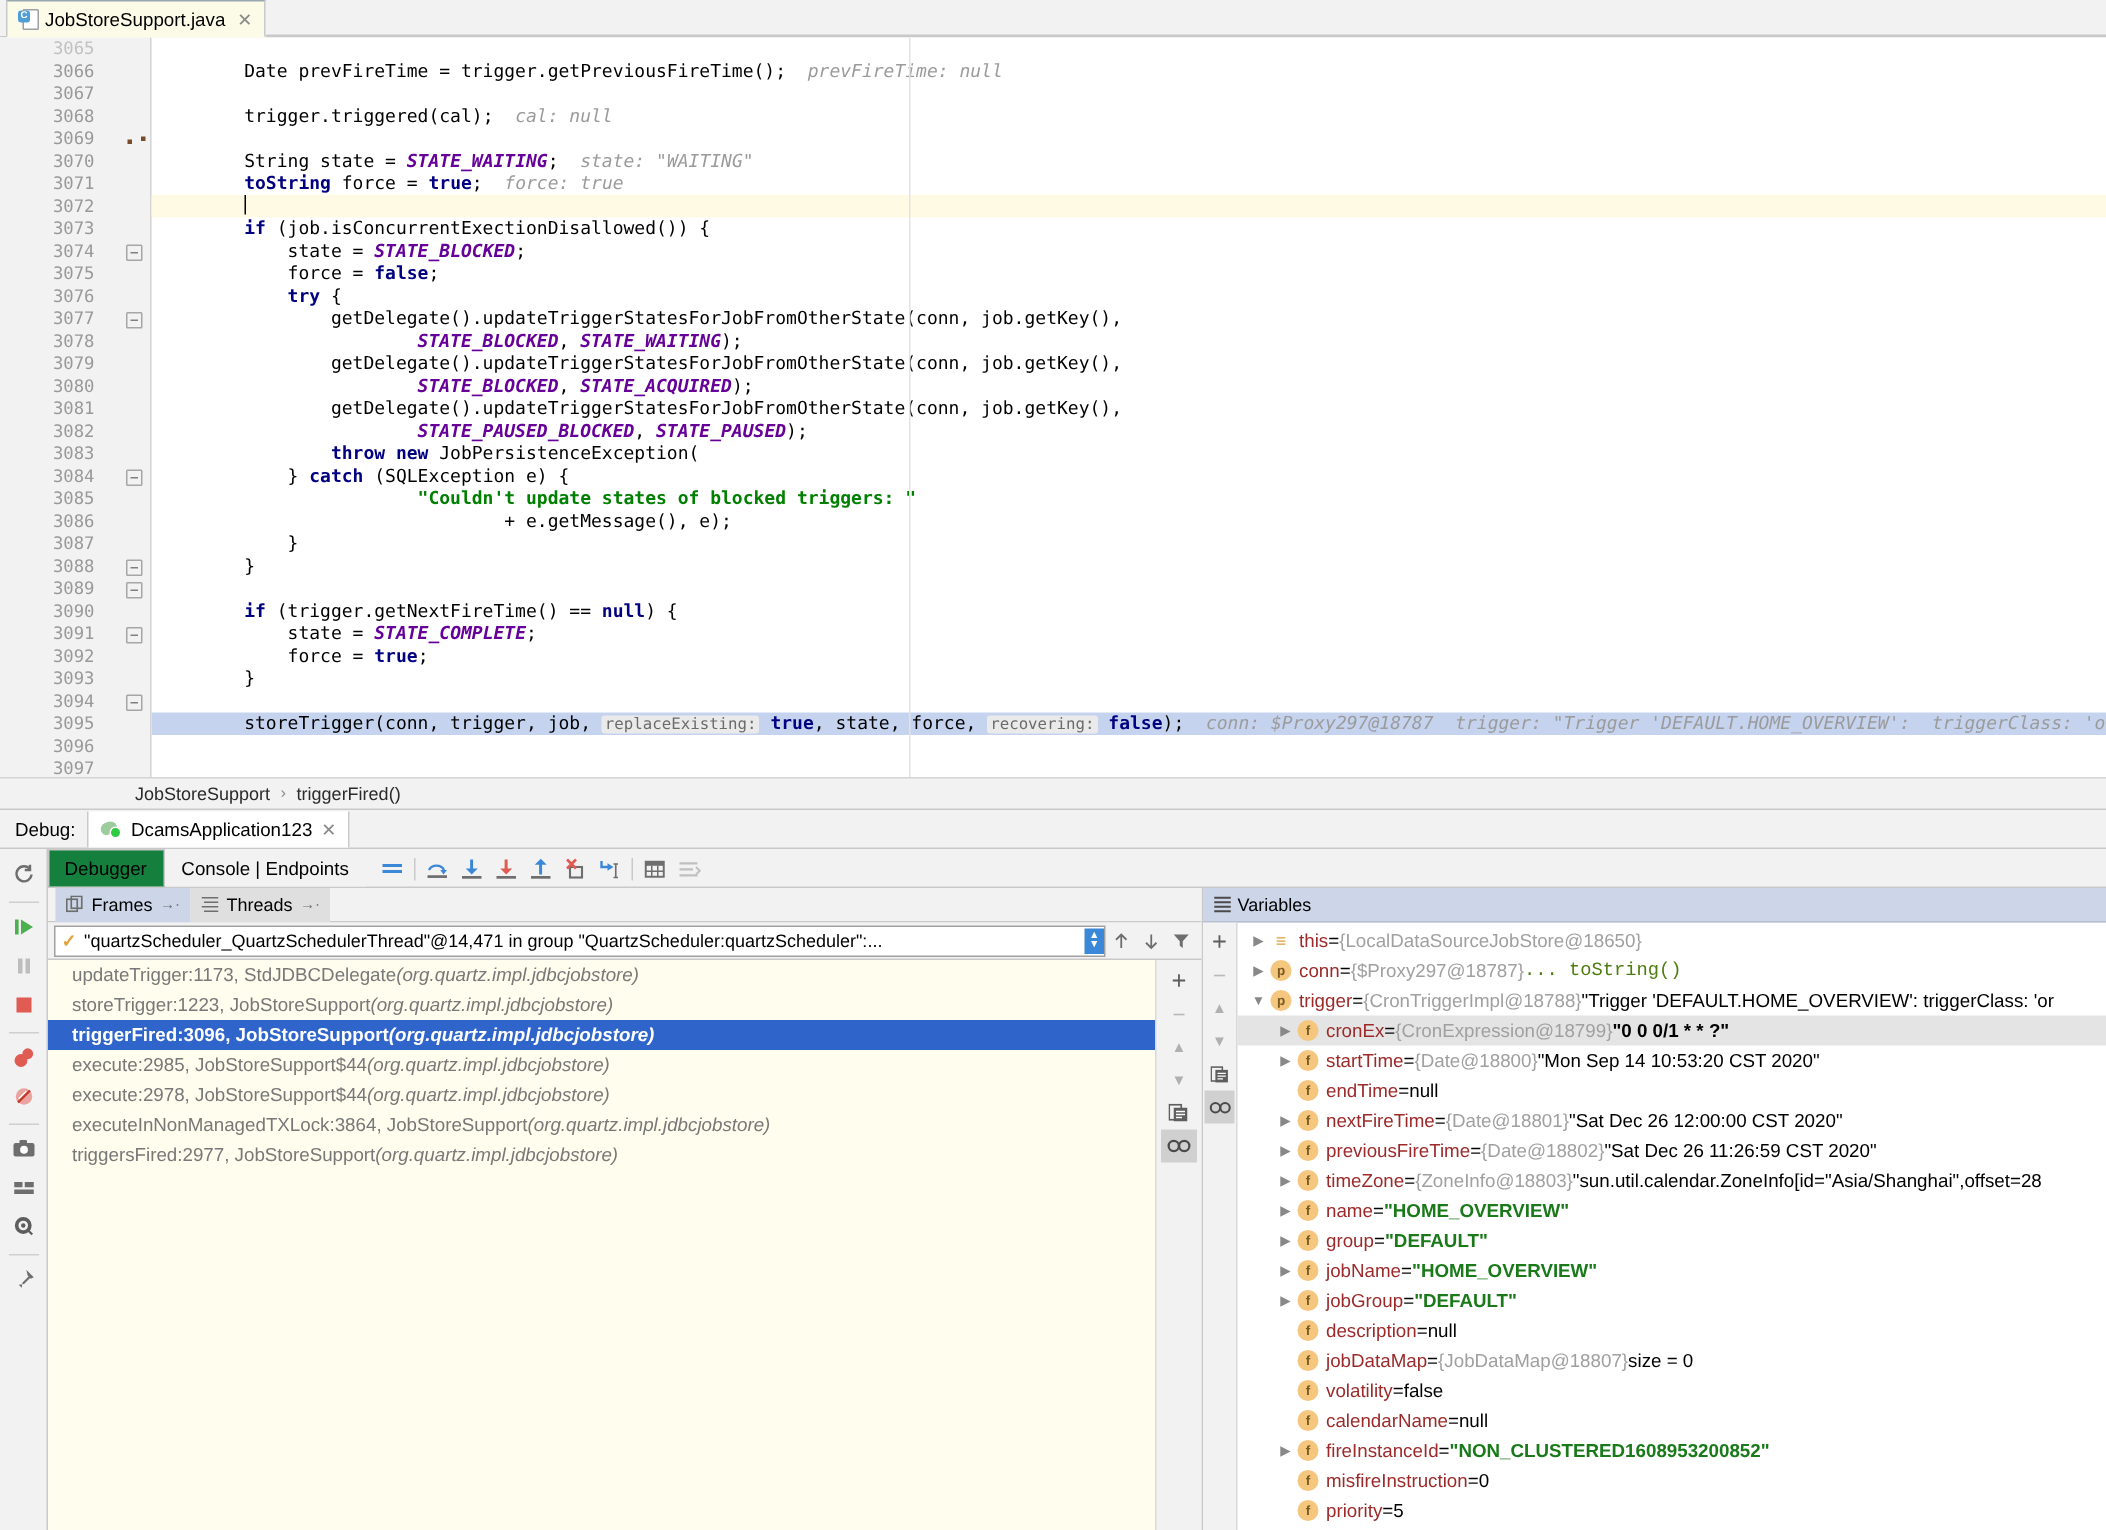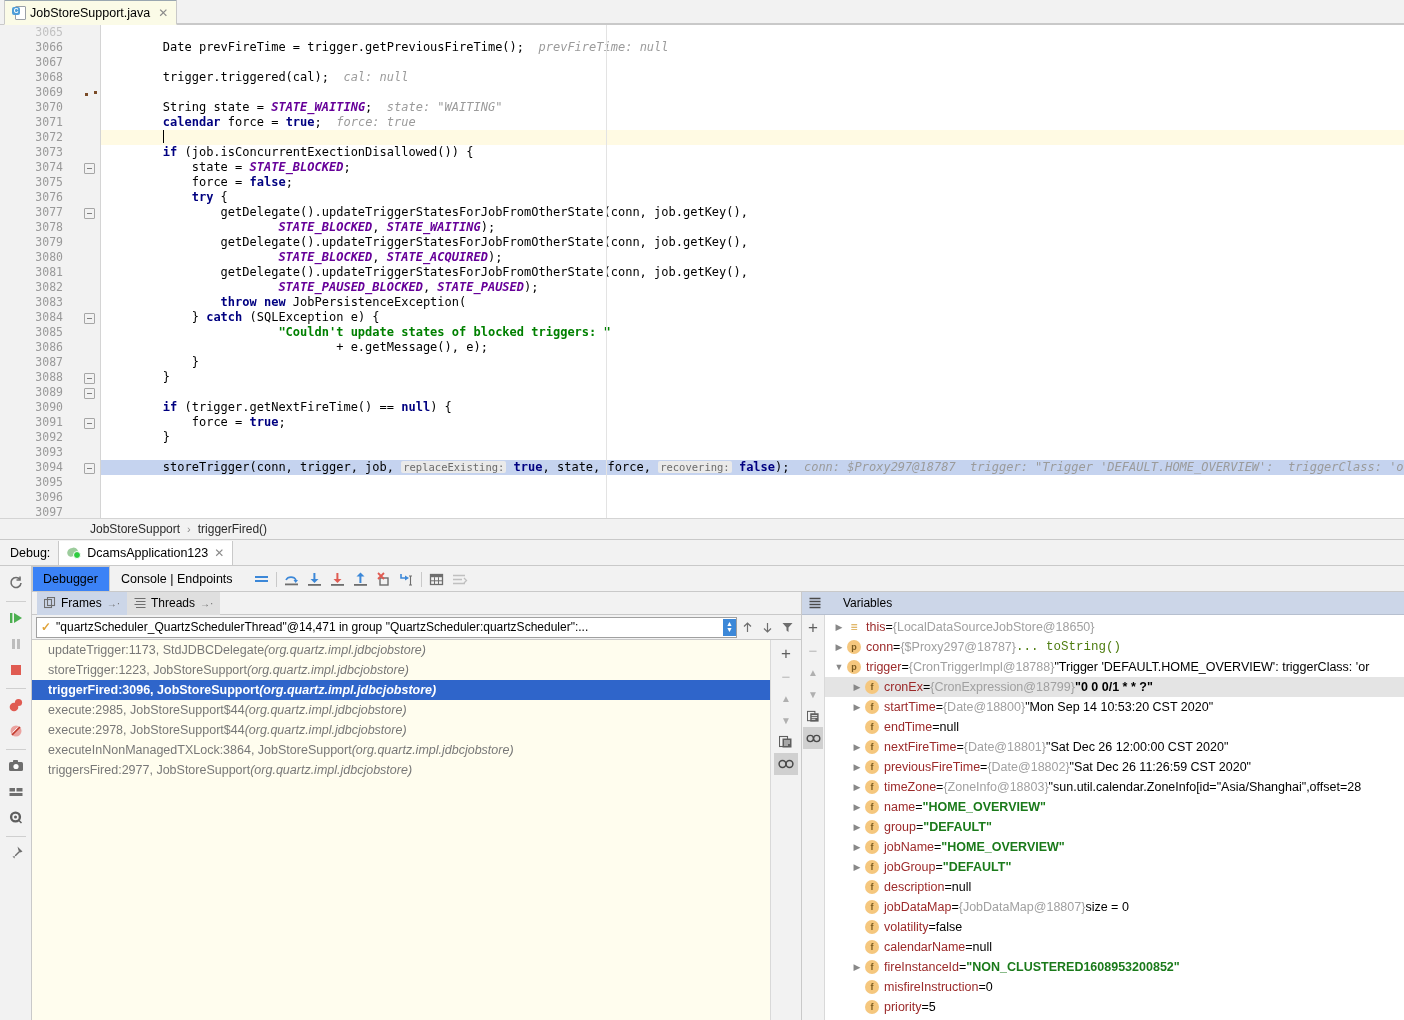--- a/index.html
+++ b/index.html
@@ -66,21 +66,21 @@
   
   .dbgbody{flex:1;display:flex;position:relative;overflow:hidden;}
   .leftrail{width:31px;background:#f2f2f2;border-right:1px solid #c9c9c9;flex:none;
        display:flex;flex-direction:column;align-items:center;padding-top:5px;}
   .leftrail .ri{width:24px;height:24px;display:flex;align-items:center;justify-content:center;margin-bottom:2px;position:relative;}
   .rsep{width:20px;height:1px;background:#cfcfcf;margin:4px 0;}
 
   .dbgmain{flex:1;display:flex;flex-direction:column;overflow:hidden;}
   .dbgtabs{height:25px;background:#f2f2f2;border-bottom:1px solid #c9c9c9;display:flex;align-items:flex-end;}
   .dbgtab{height:24px;display:flex;align-items:center;padding:0 11px;font-size:12.5px;color:#000;background:#f2f2f2;}
-  .dbgtab.active{background:#3b82f6;border-left:1px solid #c9c9c9;border-right:1px solid #c9c9c9;border-top:1px solid #c9c9c9;padding-left:10px;}
+  .dbgtab.active{background:#15803d;border-left:1px solid #c9c9c9;border-right:1px solid #c9c9c9;border-top:1px solid #c9c9c9;padding-left:10px;}
   .dbgtoolbar{display:flex;align-items:center;gap:0;padding-left:6px;height:24px;}
   .tbtn{width:23px;height:22px;display:flex;align-items:center;justify-content:center;position:relative;}
   .tbsep{width:1px;height:15px;background:#c9c9c9;margin:0 3px;}
 
   .panes{flex:1;display:flex;overflow:hidden;}
   .framespane{width:769px;flex:none;display:flex;flex-direction:column;background:#fffdee;border-right:1px solid #c9c9c9;}
   .fhdr{height:22px;background:#f2f2f2;border-bottom:1px solid #c9c9c9;display:flex;align-items:center;padding-left:5px;gap:0;}
   .fchip{display:flex;align-items:center;gap:5px;height:24px;padding:0 7px;font-size:12px;}
   .fchip.sel{background:#ccd6e8;}
   .fchip.sel2{background:#dfdfdf;}
@@ -92,21 +92,21 @@
   .frameslist{flex:1;overflow:hidden;position:relative;}
   .framerow{height:20px;display:flex;align-items:center;padding-left:16px;font-size:12.5px;color:#787878;white-space:nowrap;}
   .framerow.selected{background:#2f65ca;color:#ffffff;font-weight:bold;}
   .framerow .pkg{font-style:italic;}
   .framerow.selected .pkg{font-weight:bold;}
   .frail{width:30px;flex:none;background:#f2f2f2;border-left:1px solid #d9d9d9;display:flex;flex-direction:column;align-items:center;padding-top:3px;}
   .frail .fb{width:24px;height:22px;display:flex;align-items:center;justify-content:center;color:#8a8a8a;}
   .frail .fb.active{background:#d0d0d0;}
 
   .varspane{flex:1;display:flex;flex-direction:column;background:#ffffff;overflow:hidden;}
-  .vhdr{height:22px;background:#ccd6e8;display:flex;align-items:center;padding-left:7px;gap:22px;font-size:12px;border-bottom:1px solid #b6bfcf;}
+  .vhdr{height:22px;background:#ccd6e8;display:flex;align-items:center;padding-left:7px;gap:4px;font-size:12px;border-bottom:1px solid #b6bfcf;}
   .vbody{flex:1;display:flex;overflow:hidden;}
   .vrail{width:22px;flex:none;background:#f2f2f2;border-right:1px solid #d9d9d9;display:flex;flex-direction:column;align-items:center;padding-top:2px;}
   .vrail .vb{width:20px;height:22px;display:flex;align-items:center;justify-content:center;color:#8a8a8a;}
   .vrail .vb.active{background:#d0d0d0;}
   .vlist{flex:1;overflow:hidden;padding-top:2px;}
   .vrow{height:20px;display:flex;align-items:center;font-size:12.5px;white-space:nowrap;gap:0;}
   .vrow.hl{background:#e4e4e4;}
   .arrow{width:16px;text-align:center;color:#888;font-size:9px;flex:none;}
   .vicon{width:14px;height:14px;border-radius:50%;background:#f5c77e;color:#7a5a20;font-size:9px;font-weight:bold;
       display:flex;align-items:center;justify-content:center;flex:none;margin-right:5px;}
@@ -225,40 +225,41 @@
         <div class="row"></div>
       </div>
     <div class="codearea" id="codearea">
       <div class="vline" style="left:505px"></div>
     <div class="codeline" style="visibility: hidden;">&nbsp;</div>
         <div class="codeline">        Date prevFireTime = trigger.getPreviousFireTime();<span class="hint">  prevFireTime: null</span></div>
         <div class="codeline">&nbsp;</div>
         <div class="codeline">        trigger.triggered(<span class="fld">cal</span>);<span class="hint">  cal: null</span></div>
         <div class="codeline">&nbsp;</div>
         <div class="codeline">        String <span class="fld">state</span> = <span class="cst">STATE_WAITING</span>;<span class="hint">  state: "WAITING"</span></div>
-        <div class="codeline">        <span class="kw">calendar</span> <span class="fld">force</span> = <span class="kw">true</span>;<span class="hint">  force: true</span></div>
+        <div class="codeline">        <span class="kw">toString</span> <span class="fld">force</span> = <span class="kw">true</span>;<span class="hint">  force: true</span></div>
         <div class="codeline caret-line">        <span class="caret"></span></div>
         <div class="codeline">        <span class="kw">if</span> (job.isConcurrentExectionDisallowed()) {</div>
         <div class="codeline">            <span class="fld">state</span> = <span class="cst">STATE_BLOCKED</span>;</div>
         <div class="codeline">            <span class="fld">force</span> = <span class="kw">false</span>;</div>
         <div class="codeline">            <span class="kw">try</span> {</div>
         <div class="codeline">                getDelegate().updateTriggerStatesForJobFromOtherState(conn, job.getKey(),</div>
         <div class="codeline">                        <span class="cst">STATE_BLOCKED</span>, <span class="cst">STATE_WAITING</span>);</div>
         <div class="codeline">                getDelegate().updateTriggerStatesForJobFromOtherState(conn, job.getKey(),</div>
         <div class="codeline">                        <span class="cst">STATE_BLOCKED</span>, <span class="cst">STATE_ACQUIRED</span>);</div>
         <div class="codeline">                getDelegate().updateTriggerStatesForJobFromOtherState(conn, job.getKey(),</div>
         <div class="codeline">                        <span class="cst">STATE_PAUSED_BLOCKED</span>, <span class="cst">STATE_PAUSED</span>);</div>
         <div class="codeline">                <span class="kw">throw new</span> JobPersistenceException(</div>
         <div class="codeline">            } <span class="kw">catch</span> (SQLException e) {</div>
         <div class="codeline">                        <span class="str">"Couldn't update states of blocked triggers: "</span></div>
         <div class="codeline">                                + e.getMessage(), e);</div>
         <div class="codeline">            }</div>
         <div class="codeline">        }</div>
         <div class="codeline">&nbsp;</div>
         <div class="codeline">        <span class="kw">if</span> (trigger.getNextFireTime() == <span class="kw">null</span>) {</div>
+        <div class="codeline">            <span class="fld">state</span> = <span class="cst">STATE_COMPLETE</span>;</div>
         <div class="codeline">            <span class="fld">force</span> = <span class="kw">true</span>;</div>
         <div class="codeline">        }</div>
         <div class="codeline">&nbsp;</div>
         <div class="codeline exec-line">        storeTrigger(conn, trigger, job, <span class="phint">replaceExisting:</span> <span class="kw">true</span>, <span class="fld">state</span>, <span class="fld">force</span>, <span class="phint">recovering:</span> <span class="kw">false</span>);<span class="hint">  conn: $Proxy297@18787  trigger: "Trigger 'DEFAULT.HOME_OVERVIEW':  triggerClass: 'org.quartz.i</span></div>
         <div class="codeline">&nbsp;</div>
       </div>
   </div>
 
   <div class="breadcrumb">
     <span>JobStoreSupport</span>

